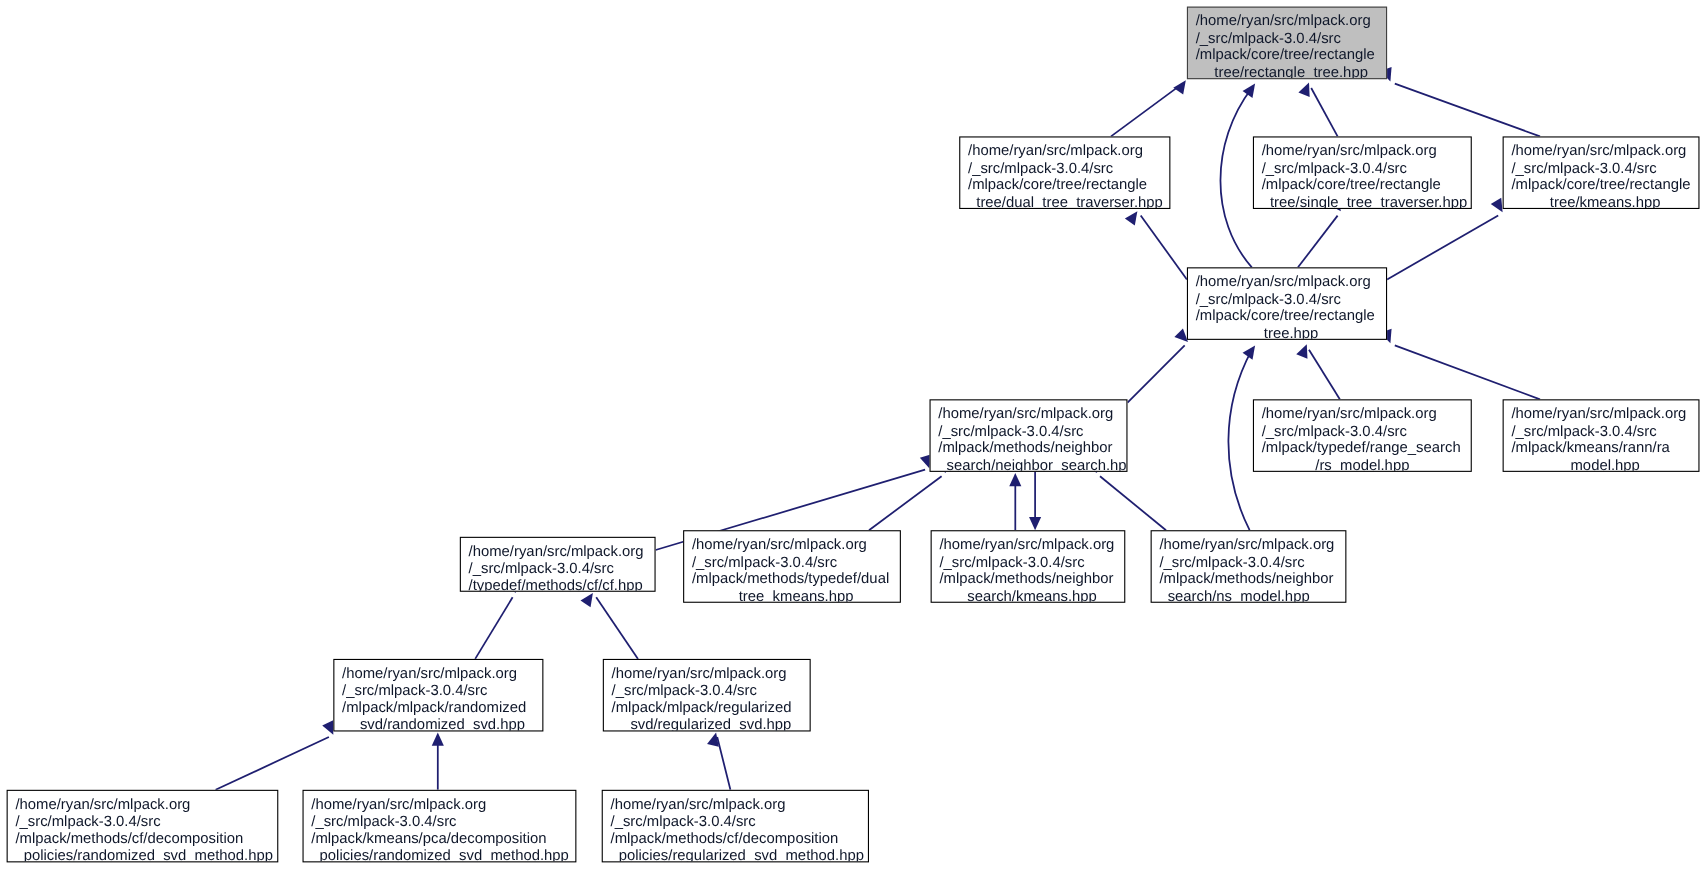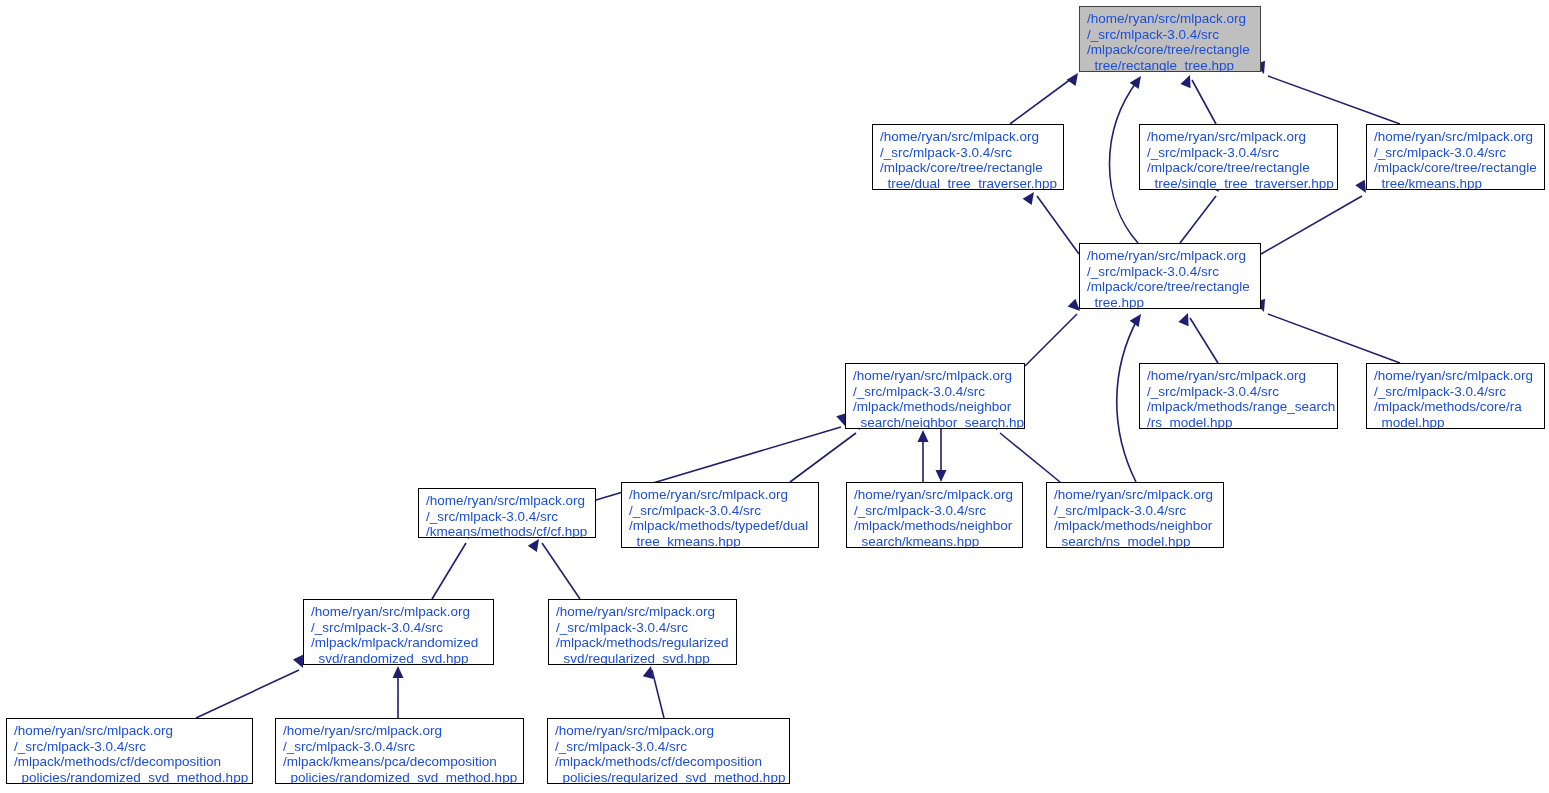--- a/index.html
+++ b/index.html
@@ -24,36 +24,36 @@
     left: 0;
     top: 0;
     width: 1549px;
     height: 793px;
   }
   .graph-node {
     position: absolute;
     box-sizing: border-box;
     border: 1px solid #000000;
     background: #ffffff;
-    color: #1d4ed8;
+    color: #0f172a;
     font-size: 13.5px;
     line-height: 15.6px;
     padding: 4px 7px 5px 7px;
     white-space: pre;
     overflow: hidden;
   }
   .graph-node.root-node {
     background: #bfbfbf;
     border: 1px solid #404040;
   }
   .node-line {
     display: block;
   }
   .node-line.center {
-    text-align: left;
+    text-align: center;
   }
 </style>
 </head>
 <body>
 
 <div id="graph-root">
   <svg id="edge-layer" viewBox="0 0 1549 793" width="1549" height="793" xmlns="http://www.w3.org/2000/svg">
       <path d="M 1010,124 L 1075,76" fill="none" stroke="#1f1f70" stroke-width="1.6"></path>
       <polygon points="0,0 -5.5,12 5.5,12" fill="#1f1f70" transform="translate(1078,73) rotate(35)"></polygon>
       <path d="M 1138,243 C 1100,200 1100,130 1138,80" fill="none" stroke="#1f1f70" stroke-width="1.6"></path>
@@ -96,24 +96,24 @@
       <polygon points="0,0 -5.5,12 5.5,12" fill="#1f1f70" transform="translate(398,666) rotate(0)"></polygon>
       <path d="M 664,718 L 652,670" fill="none" stroke="#1f1f70" stroke-width="1.6"></path>
       <polygon points="0,0 -5.5,12 5.5,12" fill="#1f1f70" transform="translate(651,666) rotate(14)"></polygon>
     </svg>
 <div class="graph-node root-node" style="left: 1079px; top: 6px; width: 182px; height: 66px;"><span class="node-line">/home/ryan/src/mlpack.org</span><span class="node-line">/_src/mlpack-3.0.4/src</span><span class="node-line">/mlpack/core/tree/rectangle</span><span class="node-line center">_tree/rectangle_tree.hpp</span></div>
     <div class="graph-node" style="left: 872px; top: 124px; width: 192px; height: 66px;"><span class="node-line">/home/ryan/src/mlpack.org</span><span class="node-line">/_src/mlpack-3.0.4/src</span><span class="node-line">/mlpack/core/tree/rectangle</span><span class="node-line">_tree/dual_tree_traverser.hpp</span></div>
     <div class="graph-node" style="left: 1139px; top: 124px; width: 199px; height: 66px;"><span class="node-line">/home/ryan/src/mlpack.org</span><span class="node-line">/_src/mlpack-3.0.4/src</span><span class="node-line">/mlpack/core/tree/rectangle</span><span class="node-line">_tree/single_tree_traverser.hpp</span></div>
     <div class="graph-node" style="left: 1366px; top: 124px; width: 179px; height: 66px;"><span class="node-line">/home/ryan/src/mlpack.org</span><span class="node-line">/_src/mlpack-3.0.4/src</span><span class="node-line">/mlpack/core/tree/rectangle</span><span class="node-line center">_tree/kmeans.hpp</span></div>
     <div class="graph-node" style="left: 1079px; top: 243px; width: 182px; height: 66px;"><span class="node-line">/home/ryan/src/mlpack.org</span><span class="node-line">/_src/mlpack-3.0.4/src</span><span class="node-line">/mlpack/core/tree/rectangle</span><span class="node-line center">_tree.hpp</span></div>
     <div class="graph-node" style="left: 845px; top: 363px; width: 180px; height: 66px;"><span class="node-line">/home/ryan/src/mlpack.org</span><span class="node-line">/_src/mlpack-3.0.4/src</span><span class="node-line">/mlpack/methods/neighbor</span><span class="node-line">_search/neighbor_search.hpp</span></div>
-    <div class="graph-node" style="left: 1139px; top: 363px; width: 199px; height: 66px;"><span class="node-line">/home/ryan/src/mlpack.org</span><span class="node-line">/_src/mlpack-3.0.4/src</span><span class="node-line">/mlpack/methods/range_search</span><span class="node-line center">/rs_model.hpp</span></div>
-    <div class="graph-node" style="left: 1366px; top: 363px; width: 179px; height: 66px;"><span class="node-line">/home/ryan/src/mlpack.org</span><span class="node-line">/_src/mlpack-3.0.4/src</span><span class="node-line">/mlpack/methods/core/ra</span><span class="node-line center">_model.hpp</span></div>
-    <div class="graph-node" style="left: 418px; top: 488px; width: 178px; height: 50px;"><span class="node-line">/home/ryan/src/mlpack.org</span><span class="node-line">/_src/mlpack-3.0.4/src</span><span class="node-line">/kmeans/methods/cf/cf.hpp</span></div>
+    <div class="graph-node" style="left: 1139px; top: 363px; width: 199px; height: 66px;"><span class="node-line">/home/ryan/src/mlpack.org</span><span class="node-line">/_src/mlpack-3.0.4/src</span><span class="node-line">/mlpack/typedef/range_search</span><span class="node-line center">/rs_model.hpp</span></div>
+    <div class="graph-node" style="left: 1366px; top: 363px; width: 179px; height: 66px;"><span class="node-line">/home/ryan/src/mlpack.org</span><span class="node-line">/_src/mlpack-3.0.4/src</span><span class="node-line">/mlpack/kmeans/rann/ra</span><span class="node-line center">_model.hpp</span></div>
+    <div class="graph-node" style="left: 418px; top: 488px; width: 178px; height: 50px;"><span class="node-line">/home/ryan/src/mlpack.org</span><span class="node-line">/_src/mlpack-3.0.4/src</span><span class="node-line">/typedef/methods/cf/cf.hpp</span></div>
     <div class="graph-node" style="left: 621px; top: 482px; width: 198px; height: 66px;"><span class="node-line">/home/ryan/src/mlpack.org</span><span class="node-line">/_src/mlpack-3.0.4/src</span><span class="node-line">/mlpack/methods/typedef/dual</span><span class="node-line center">_tree_kmeans.hpp</span></div>
     <div class="graph-node" style="left: 846px; top: 482px; width: 177px; height: 66px;"><span class="node-line">/home/ryan/src/mlpack.org</span><span class="node-line">/_src/mlpack-3.0.4/src</span><span class="node-line">/mlpack/methods/neighbor</span><span class="node-line center">_search/kmeans.hpp</span></div>
     <div class="graph-node" style="left: 1046px; top: 482px; width: 178px; height: 66px;"><span class="node-line">/home/ryan/src/mlpack.org</span><span class="node-line">/_src/mlpack-3.0.4/src</span><span class="node-line">/mlpack/methods/neighbor</span><span class="node-line">_search/ns_model.hpp</span></div>
     <div class="graph-node" style="left: 303px; top: 599px; width: 191px; height: 66px;"><span class="node-line">/home/ryan/src/mlpack.org</span><span class="node-line">/_src/mlpack-3.0.4/src</span><span class="node-line">/mlpack/mlpack/randomized</span><span class="node-line center">_svd/randomized_svd.hpp</span></div>
-    <div class="graph-node" style="left: 548px; top: 599px; width: 189px; height: 66px;"><span class="node-line">/home/ryan/src/mlpack.org</span><span class="node-line">/_src/mlpack-3.0.4/src</span><span class="node-line">/mlpack/methods/regularized</span><span class="node-line center">_svd/regularized_svd.hpp</span></div>
+    <div class="graph-node" style="left: 548px; top: 599px; width: 189px; height: 66px;"><span class="node-line">/home/ryan/src/mlpack.org</span><span class="node-line">/_src/mlpack-3.0.4/src</span><span class="node-line">/mlpack/mlpack/regularized</span><span class="node-line center">_svd/regularized_svd.hpp</span></div>
     <div class="graph-node" style="left: 6px; top: 718px; width: 247px; height: 66px;"><span class="node-line">/home/ryan/src/mlpack.org</span><span class="node-line">/_src/mlpack-3.0.4/src</span><span class="node-line">/mlpack/methods/cf/decomposition</span><span class="node-line">_policies/randomized_svd_method.hpp</span></div>
     <div class="graph-node" style="left: 275px; top: 718px; width: 249px; height: 66px;"><span class="node-line">/home/ryan/src/mlpack.org</span><span class="node-line">/_src/mlpack-3.0.4/src</span><span class="node-line">/mlpack/kmeans/pca/decomposition</span><span class="node-line">_policies/randomized_svd_method.hpp</span></div>
     <div class="graph-node" style="left: 547px; top: 718px; width: 243px; height: 66px;"><span class="node-line">/home/ryan/src/mlpack.org</span><span class="node-line">/_src/mlpack-3.0.4/src</span><span class="node-line">/mlpack/methods/cf/decomposition</span><span class="node-line">_policies/regularized_svd_method.hpp</span></div>
   </div>
 
 </body></html>

